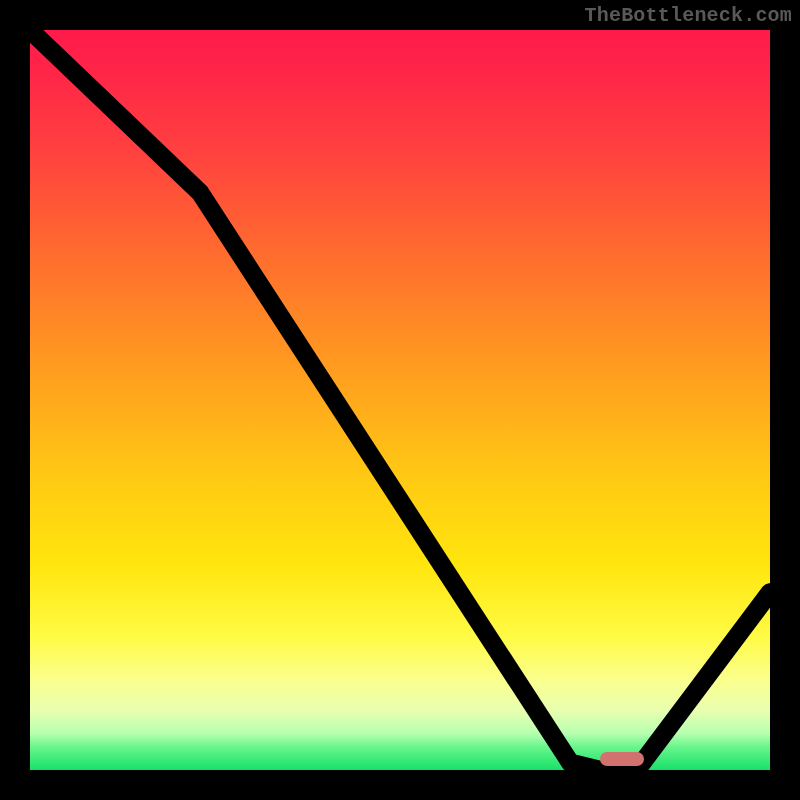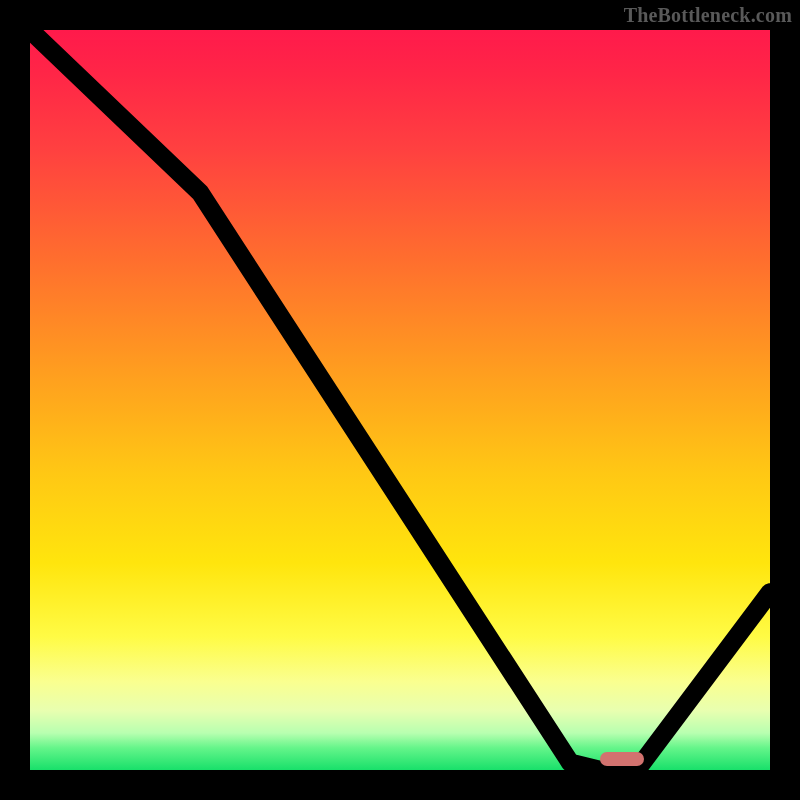--- a/index.html
+++ b/index.html
@@ -61,21 +61,21 @@
   .marker {
     position: absolute;
     height: 14px;
     border-radius: 7px;
     background: #d2726f;
   }
   .attribution {
     position: absolute;
     top: 4px;
     right: 8px;
-    font-family: Liberation Serif, serif;
+    font-family: Liberation Mono, monospace;
     font-size: 20px;
     font-weight: bold;
     color: #595959;
     letter-spacing: 0.2px;
   }
 </style>
 </head>
 <body>
 
 <div class="stage">

